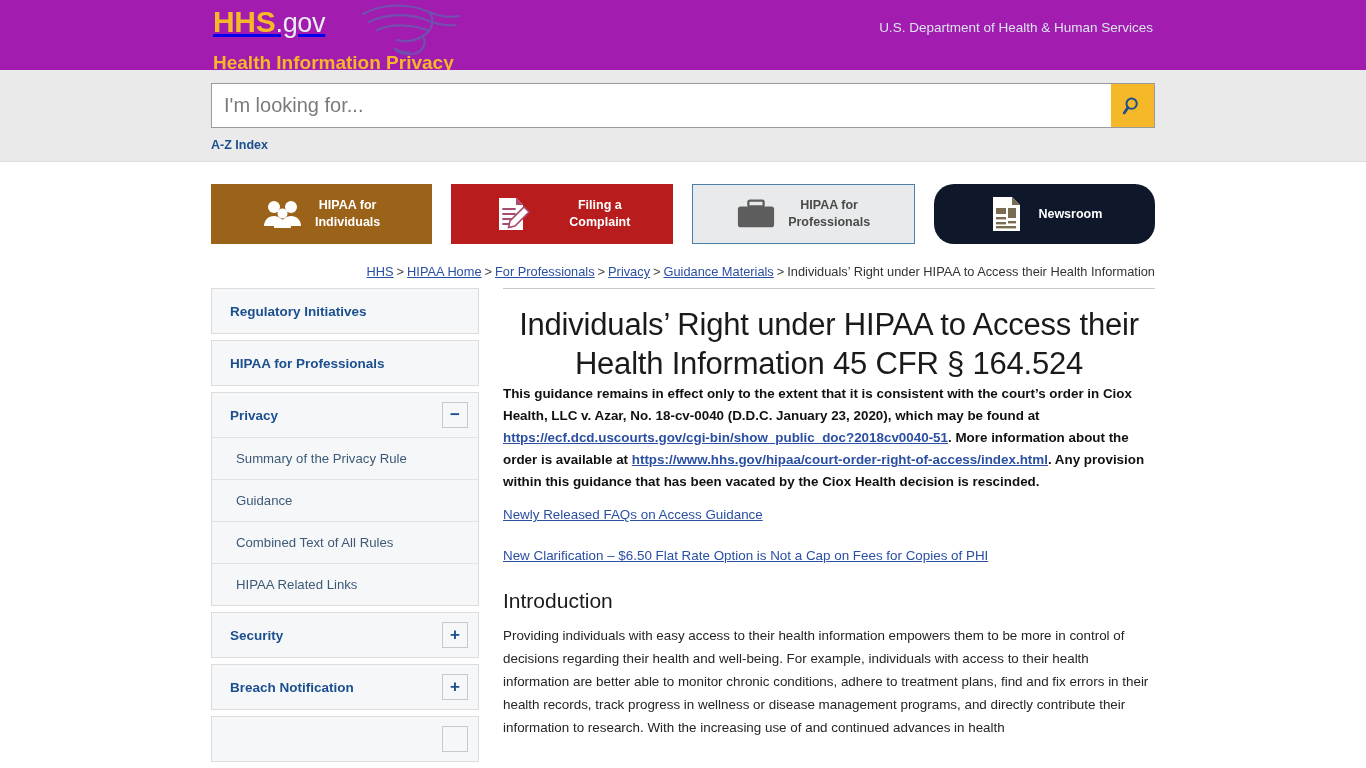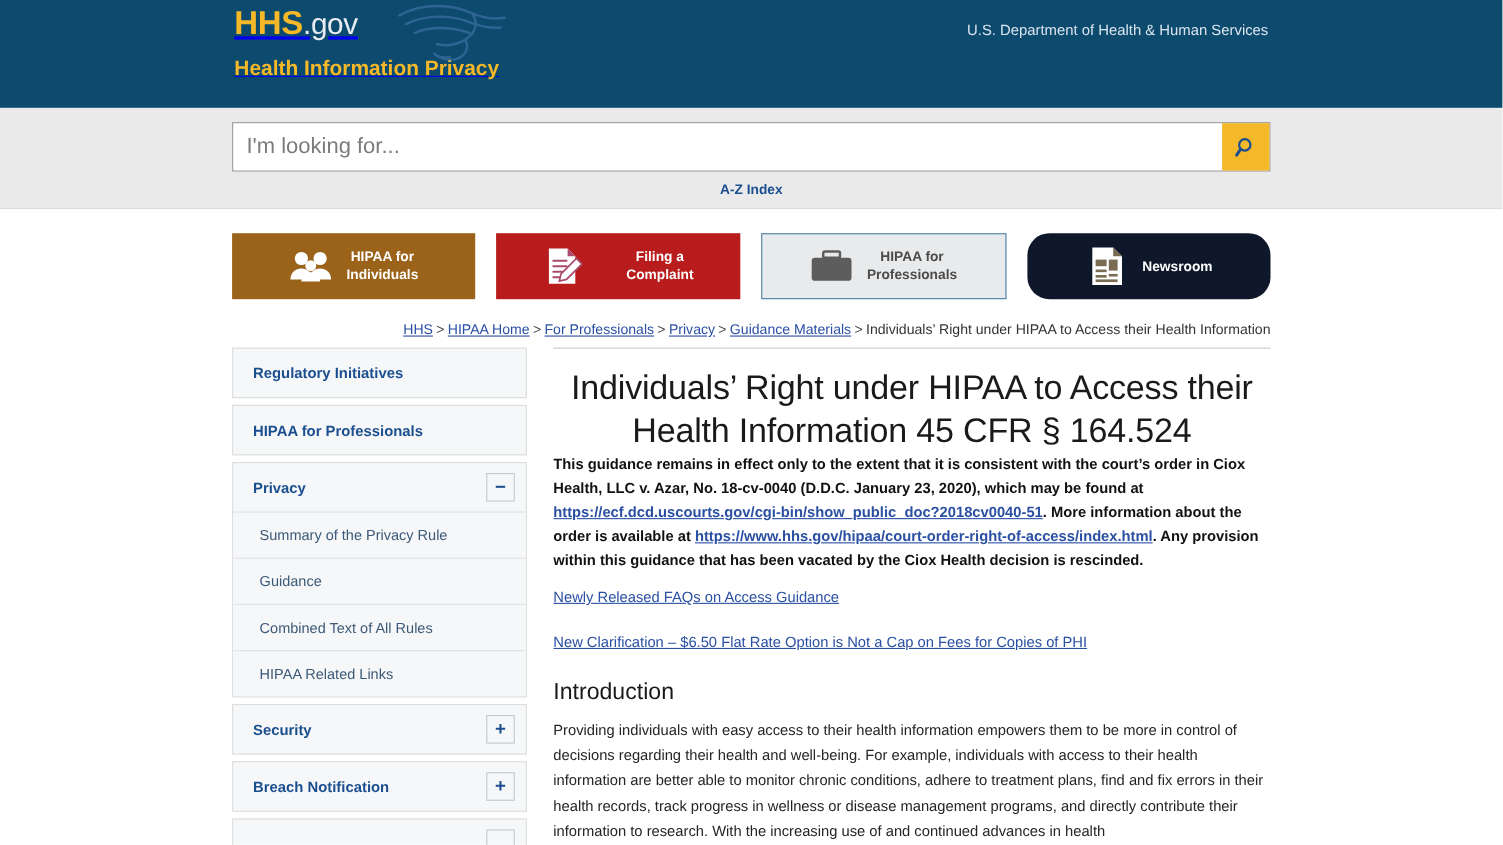--- a/index.html
+++ b/index.html
@@ -7,22 +7,22 @@
     margin: 0; padding: 0;
     width: 1366px; height: 768px;
     overflow: hidden;
     background: #ffffff;
     font-family: "Liberation Sans", sans-serif;
   }
 
   
   .banner {
     position: relative;
-    height: 98px;
-    background: #0c4a6e;
+    height: 70px;
+    background: #a21caf;
     overflow: hidden;
   }
   .banner-inner {
     position: relative;
     width: 944px;
     margin: 0 auto;
     height: 100%;
   }
   .logo-wrap {
     position: absolute;
@@ -97,21 +97,21 @@
     width: 43px;
     background: #f5b829;
     border: 0;
     cursor: pointer;
     display: flex;
     align-items: center;
     justify-content: center;
     padding: 0;
   }
   .az {
-    text-align: center;
+    text-align: left;
     margin-top: 7px;
   }
   .az a {
     color: #1b4f8f;
     font-size: 12.5px;
     font-weight: bold;
     text-decoration: none;
   }
 
   

